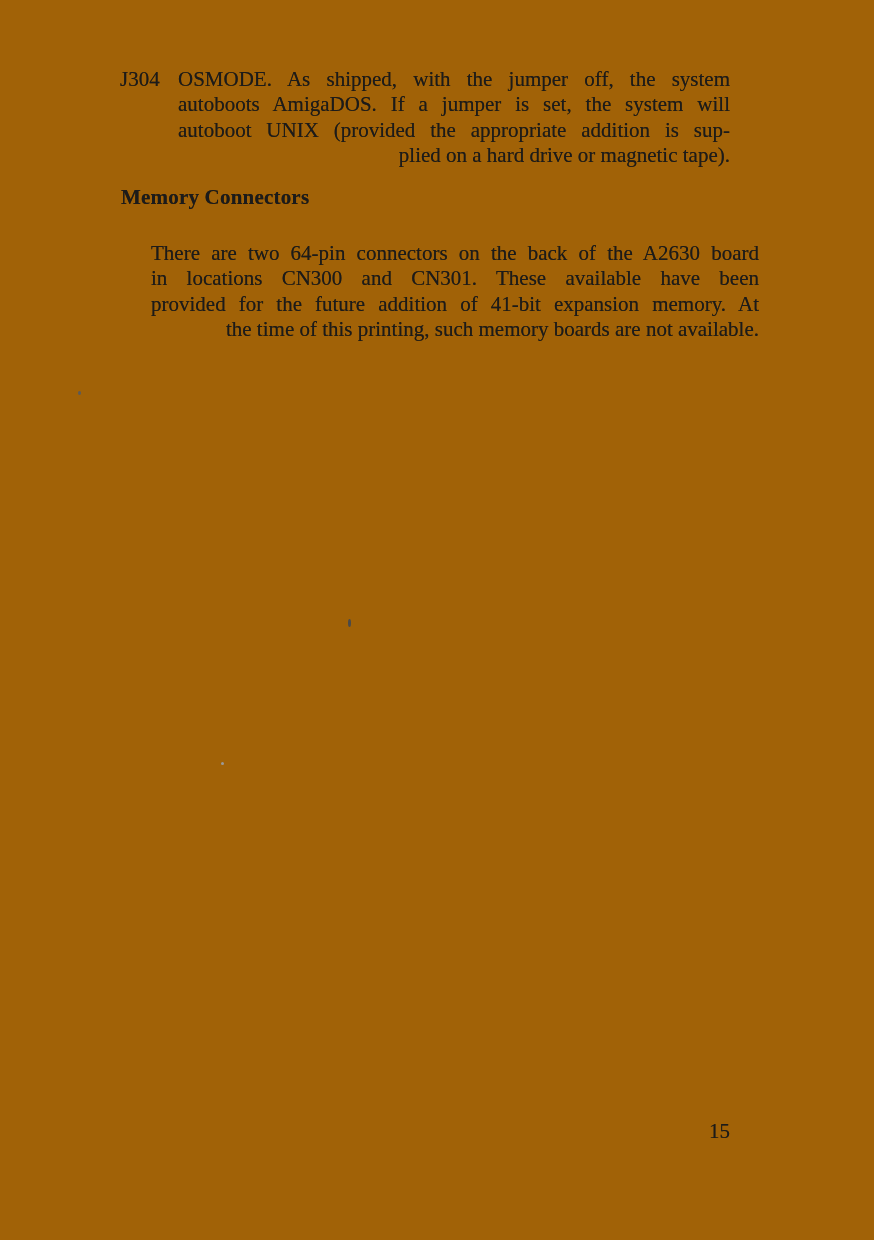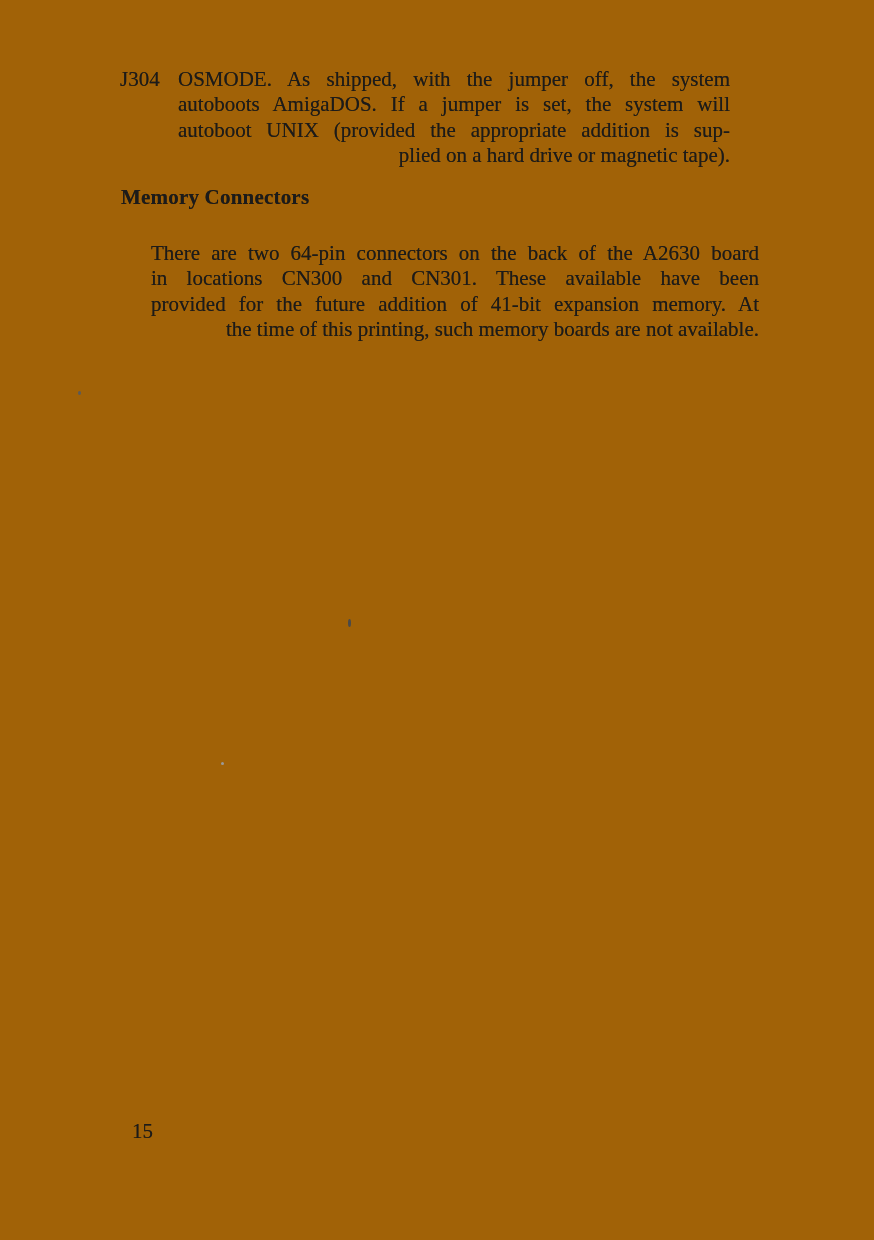--- a/index.html
+++ b/index.html
@@ -61,23 +61,23 @@
     position: absolute;
     top: 241px;
     left: 123px;
     width: 608px;
     margin-left: 28px;
   }
 
   .page-number {
     position: absolute;
     top: 1119px;
-    left: 132px;
+    left: 120px;
     width: 610px;
-    text-align: left;
+    text-align: right;
     font-size: 21px;
     line-height: 25px;
   }
 
   .speck {
     position: absolute;
     border-radius: 50%;
   }
 </style>
 </head>

